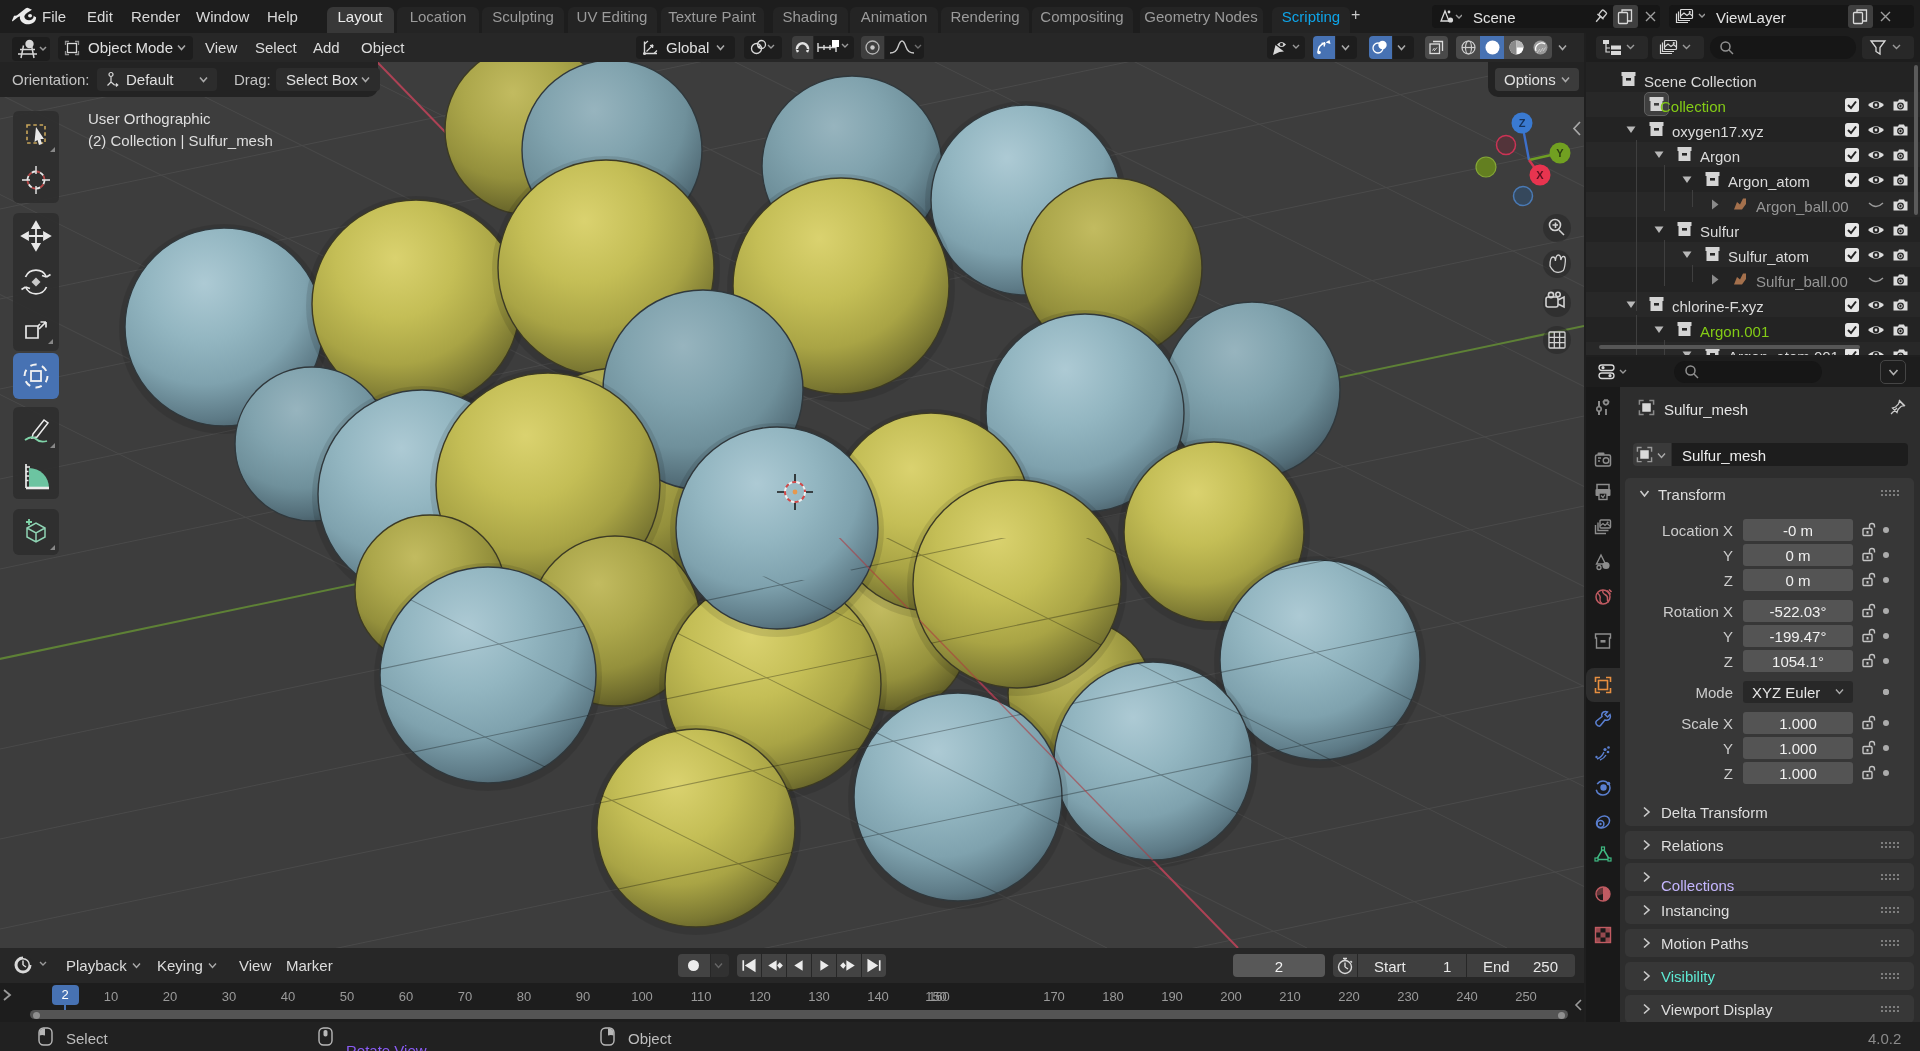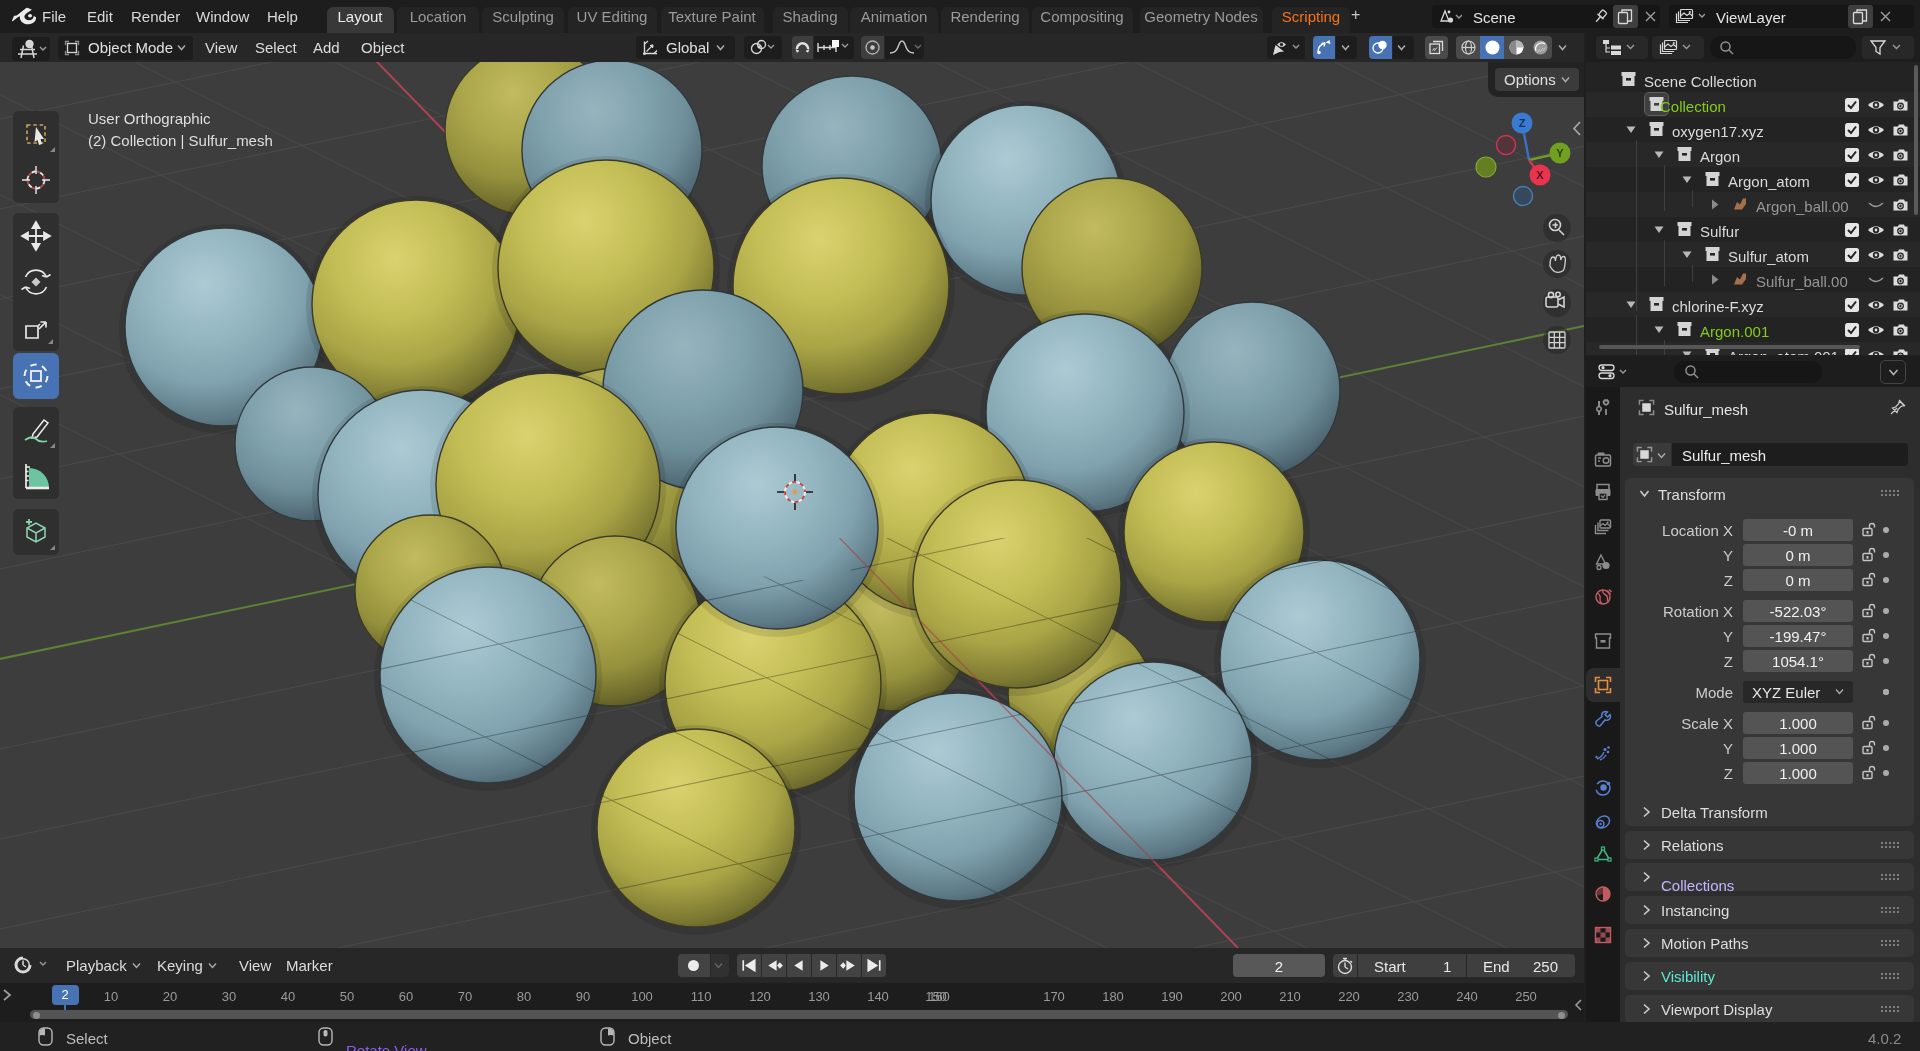--- a/index.html
+++ b/index.html
@@ -41,21 +41,21 @@
   <span class="t" style="left:810px;top:8px;color:#9b9b9b;transform:translateX(-50%)">Shading</span>
   <div class="a" style="left:850px;top:7px;width:88px;height:26px;background:#242424;border-radius:6px 6px 0 0"></div>
   <span class="t" style="left:894px;top:8px;color:#9b9b9b;transform:translateX(-50%)">Animation</span>
   <div class="a" style="left:941px;top:7px;width:88px;height:26px;background:#242424;border-radius:6px 6px 0 0"></div>
   <span class="t" style="left:985px;top:8px;color:#9b9b9b;transform:translateX(-50%)">Rendering</span>
   <div class="a" style="left:1032px;top:7px;width:101px;height:26px;background:#242424;border-radius:6px 6px 0 0"></div>
   <span class="t" style="left:1082px;top:8px;color:#9b9b9b;transform:translateX(-50%)">Compositing</span>
   <div class="a" style="left:1140px;top:7px;width:123px;height:26px;background:#242424;border-radius:6px 6px 0 0"></div>
   <span class="t" style="left:1201px;top:8px;color:#9b9b9b;transform:translateX(-50%)">Geometry Nodes</span>
   <div class="a" style="left:1272px;top:7px;width:78px;height:26px;background:#242424;border-radius:6px 6px 0 0"></div>
-  <span class="t" style="left:1311px;top:8px;color:#f97316;transform:translateX(-50%)">Scripting</span>
+  <span class="t" style="left:1311px;top:8px;color:#0ea5e9;transform:translateX(-50%)">Scripting</span>
   <span class="t" style="left:1351px;top:6px;color:#c9c9c9;font-size:16px">+</span>
 
   <div class="pill" style="left:1432px;top:5px;width:228px;height:23px;background:#161616"></div>
   <svg class="a" style="left:1438px;top:9px" width="24" height="15" viewBox="0 0 24 15">
     <path d="M7 2 L11 12 L3 12 Z" fill="none" stroke="#d9d9d9" stroke-width="1.3"></path>
     <circle cx="12.5" cy="11" r="2.6" fill="#d9d9d9"></circle>
     <circle cx="11" cy="3" r="1.4" fill="#d9d9d9"></circle>
     <path d="M18 6 L21 9 L24 6" fill="none" stroke="#9a9a9a" stroke-width="1.4"></path>
   </svg>
   <span class="t" style="left:1473px;top:9px;color:#e3e3e3">Scene</span>
@@ -401,20 +401,39 @@
   <svg class="a" style="left:1532px;top:6px" width="17" height="17" viewBox="0 0 17 17">
     <circle cx="8.5" cy="8.5" r="7" fill="#9a9a9a"></circle>
     <path d="M4 12 A6 6 0 0 1 13 5" fill="none" stroke="#fff" stroke-width="1.2"></path>
     <path d="M5 14 L8 10 M8 13 L11 9 M11 12 L13.5 8.5" stroke="#c9c9c9" stroke-width="1"></path>
   </svg>
   <svg class="a" style="left:1557px;top:11px" width="11" height="8" viewBox="0 0 11 8">
           <path d="M2 1.5 L5.5 5.5 L9 1.5" fill="none" stroke="#aaa" stroke-width="1.5"></path>
         </svg>
 </div>
 
+<div class="a" style="left:0;top:29px;width:378px;height:35px;background:#232323;border-radius:0 0 10px 0">
+  <span class="t" style="left:12px;top:9px;color:#c2c2c2">Orientation:</span>
+  <div class="a" style="left:97px;top:6px;width:120px;height:23px;background:#2c2c2c;border-radius:4px"></div>
+  <svg class="a" style="left:103px;top:9px" width="18" height="17" viewBox="0 0 18 17">
+    <circle cx="8" cy="3.5" r="2" fill="none" stroke="#d9d9d9" stroke-width="1.2"></circle>
+    <path d="M8 6 V11 M8 11 L4.5 14.5 M8 11 L11.5 14" fill="none" stroke="#d9d9d9" stroke-width="1.2"></path>
+    <path d="M11.5 14 L14.5 14 M13 12.5 L14.8 14 L13 15.5" fill="none" stroke="#d9d9d9" stroke-width="1.1"></path>
+  </svg>
+  <span class="t" style="left:126px;top:9px;color:#e0e0e0">Default</span>
+  <svg class="a" style="left:198px;top:14px" width="11" height="8" viewBox="0 0 11 8">
+          <path d="M2 1.5 L5.5 5.5 L9 1.5" fill="none" stroke="#aaa" stroke-width="1.5"></path>
+        </svg>
+  <span class="t" style="left:234px;top:9px;color:#c2c2c2">Drag:</span>
+  <div class="a" style="left:276px;top:6px;width:104px;height:23px;background:#2c2c2c;border-radius:4px"></div>
+  <span class="t" style="left:286px;top:9px;color:#e0e0e0">Select Box</span>
+  <svg class="a" style="left:360px;top:14px" width="11" height="8" viewBox="0 0 11 8">
+          <path d="M2 1.5 L5.5 5.5 L9 1.5" fill="none" stroke="#aaa" stroke-width="1.5"></path>
+        </svg>
+</div>
 
 <div class="a" style="left:1488px;top:29px;width:96px;height:35px;background:#232323;border-radius:0 0 0 10px">
   <div class="a" style="left:7px;top:6px;width:84px;height:23px;background:#3b3b3b;border-radius:4px"></div>
   <span class="t" style="left:16px;top:9px;color:#e0e0e0">Options</span>
   <svg class="a" style="left:72px;top:14px" width="11" height="8" viewBox="0 0 11 8">
           <path d="M2 1.5 L5.5 5.5 L9 1.5" fill="none" stroke="#aaa" stroke-width="1.5"></path>
         </svg>
 </div>
 
 <span class="t" style="left:88px;top:77px;color:#dfdfdf">User Orthographic</span>

